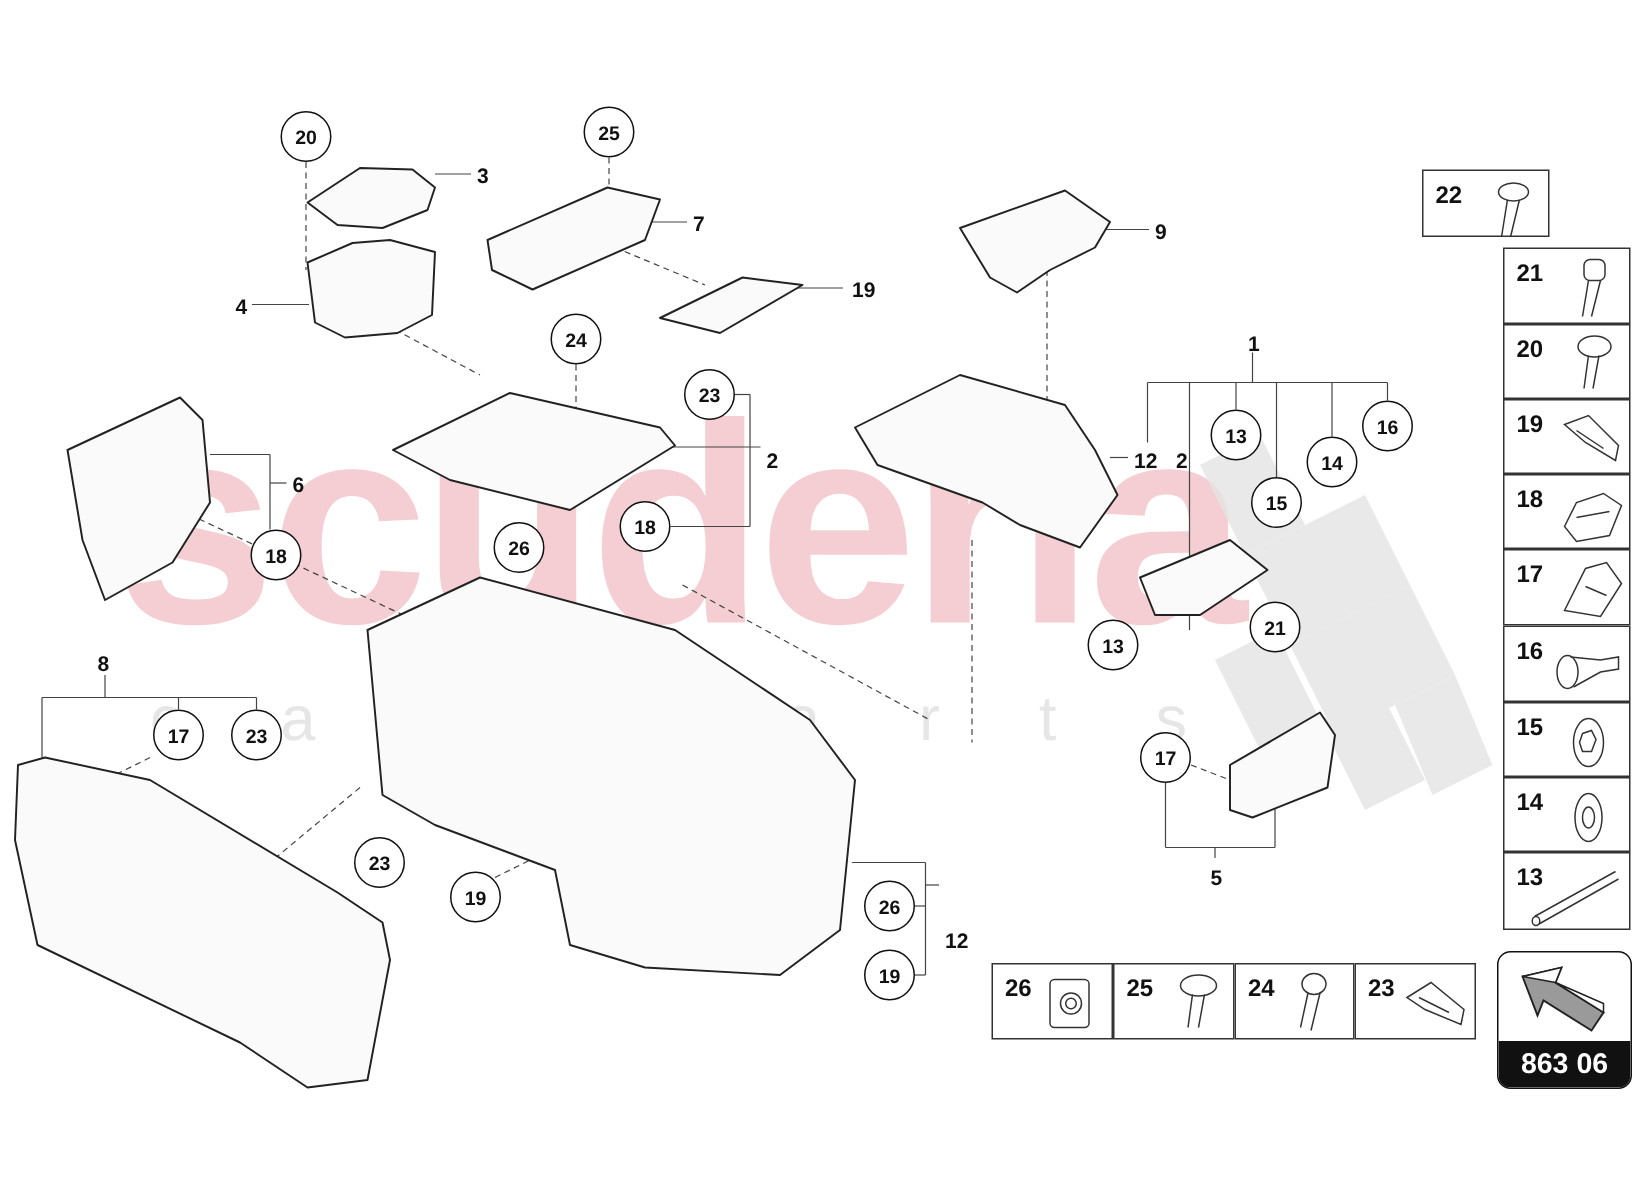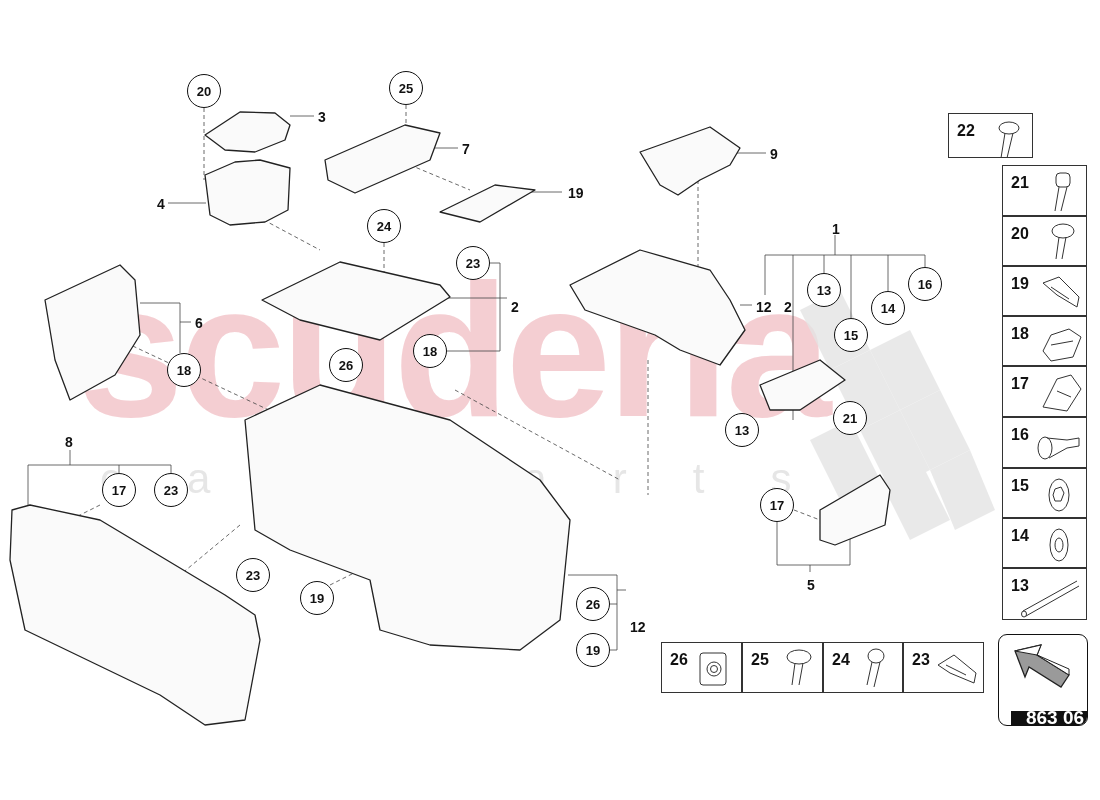--- a/index.html
+++ b/index.html
@@ -12,21 +12,21 @@
   .wm-sub { left:100px; top:455px; font-size:42px; letter-spacing:66px; color:#e6e6e6; font-weight:normal; }
   .callout { position:absolute; width:34px; height:34px; border:1.4px solid #111; border-radius:50%;
              background:#fff; display:flex; align-items:center; justify-content:center;
              font-size:13px; font-weight:bold; box-sizing:border-box; cursor:pointer; }
   .plabel { position:absolute; font-size:14px; font-weight:bold; line-height:1; cursor:pointer; }
   .legend-cell { position:absolute; border:1px solid #333; background:#fff; box-sizing:border-box; cursor:pointer; }
   .legend-cell .num { position:absolute; left:8px; top:8px; font-size:16px; font-weight:bold; }
   .legend-cell svg { position:absolute; }
   .page-badge { position:absolute; left:998px; top:634px; width:90px; height:92px;
                 border:1.5px solid #111; border-radius:9px; overflow:hidden; background:#fff; box-sizing:border-box; }
-  .page-badge .code { position:absolute; left:12px; bottom:0; width:100%; height:14px; background:#111;
+  .page-badge .code { position:absolute; left:0; bottom:0; width:100%; height:31px; background:#111;
                       color:#fff; font-size:19px; font-weight:bold; display:flex; align-items:center; justify-content:center; }
 </style>
 </head>
 <body>
 
 <div id="canvas">
 
   <div class="wm wm-main">scuderia</div>
   <div class="wm wm-sub">car parts</div>
 

